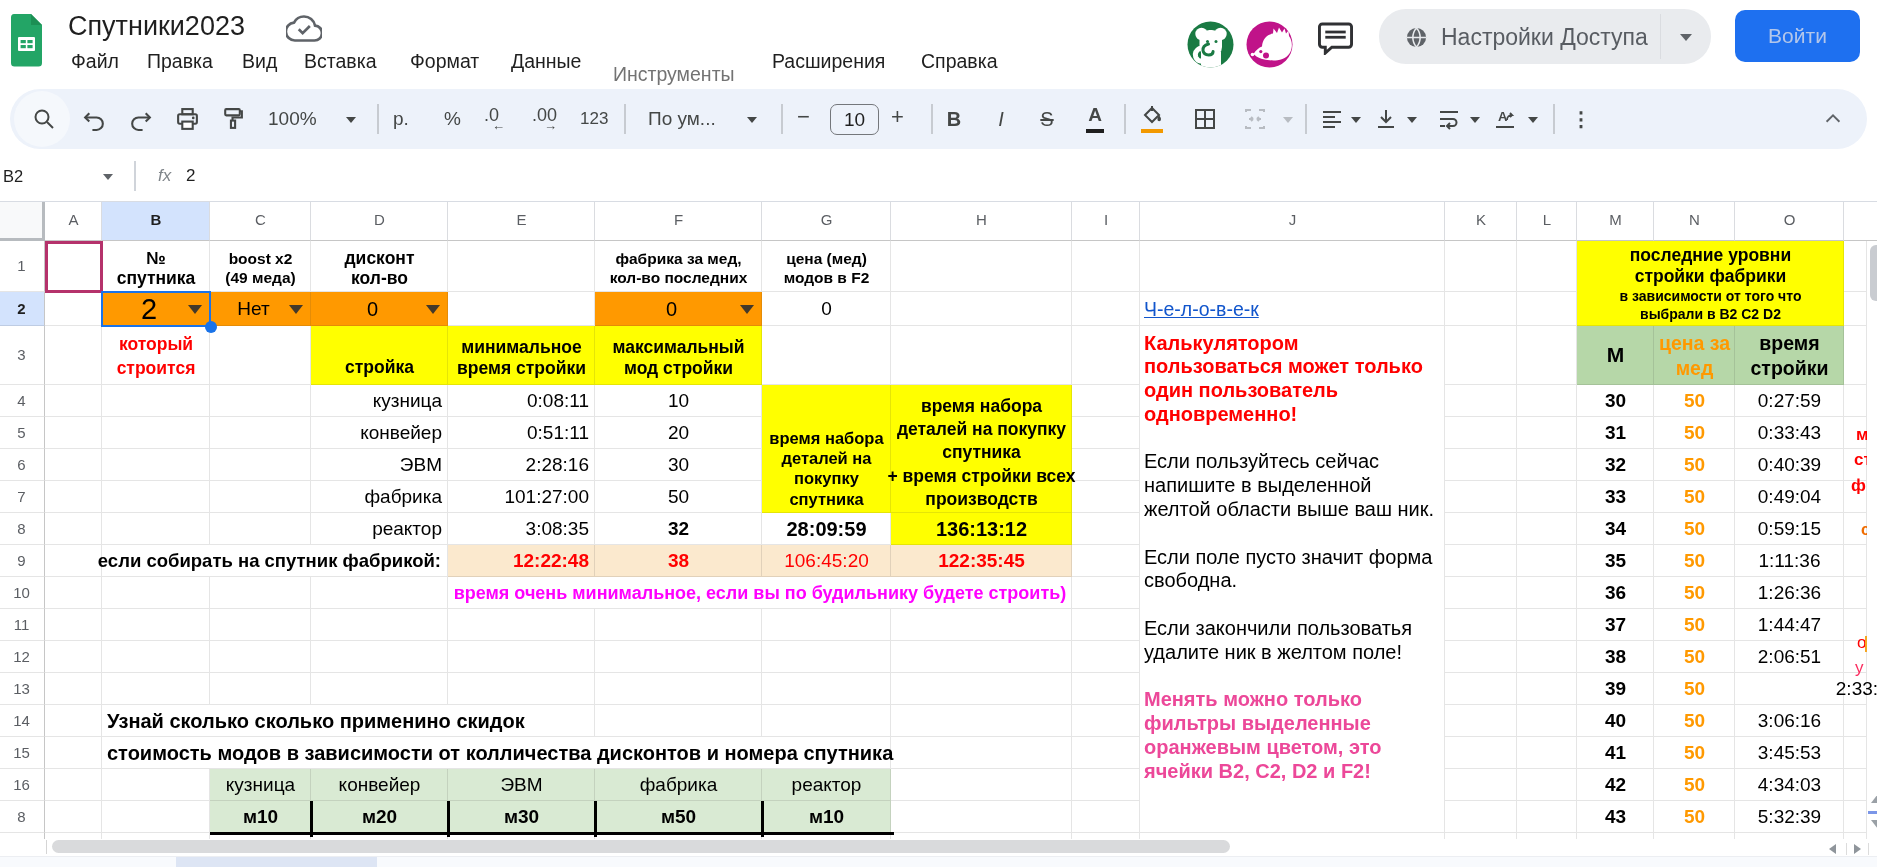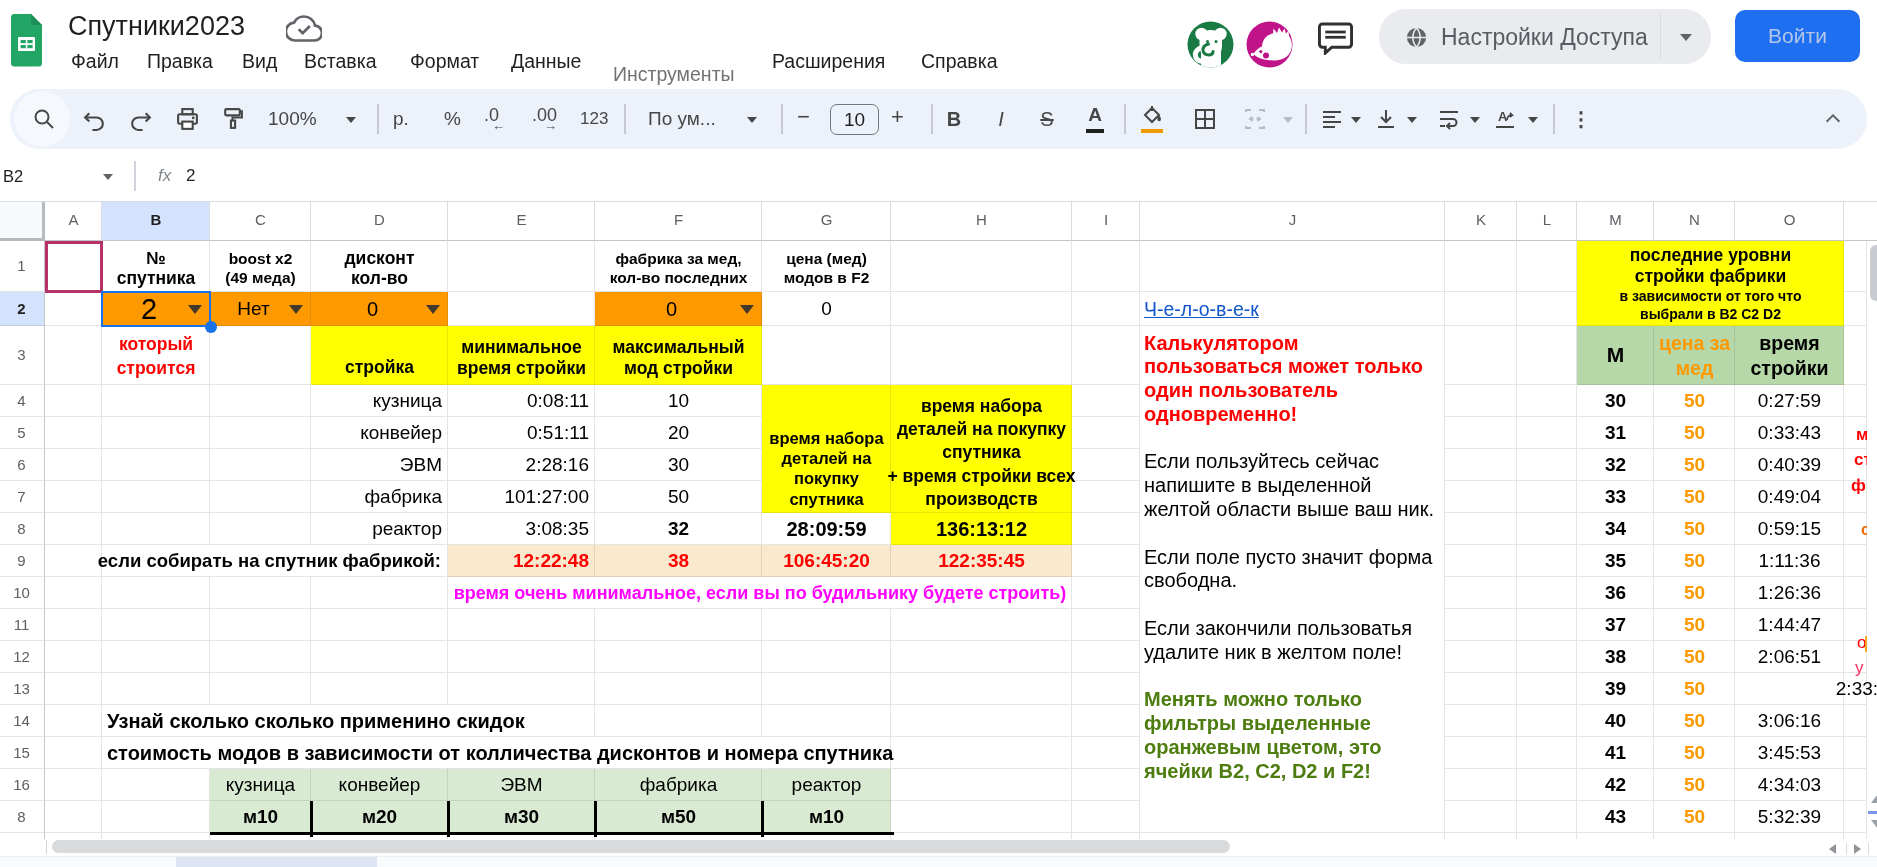--- a/index.html
+++ b/index.html
@@ -395,21 +395,21 @@
 покупку
 спутника</div>
 <div class="t bt" style="left:891px;top:385px;width:181px;height:128px;font-size:17.5px;font-weight:700;line-height:23.2px;padding-bottom:2px;white-space:pre;">время набора
 деталей на покупку
 спутника
 + время стройки всех
 производств</div>
 <div class="t r" style="left:102px;top:545px;width:346px;height:32px;font-size:18.5px;font-weight:700;padding-right:7px;white-space:nowrap;">если собирать на спутник фабрикой:</div>
 <div class="t r" style="left:448px;top:545px;width:147px;height:32px;font-size:19px;font-weight:700;color:#ff0000;padding-right:6px;">12:22:48</div>
 <div class="t" style="left:595px;top:545px;width:167px;height:32px;font-size:19px;font-weight:700;color:#ff0000;">38</div>
-<div class="t" style="left:762px;top:545px;width:129px;height:32px;font-size:19px;font-weight:700;color:#ff0000;">106:45:20</div>
+<div class="t" style="left:762px;top:545px;width:129px;height:32px;font-size:19px;font-weight:400;color:#ff0000;">106:45:20</div>
 <div class="t" style="left:891px;top:545px;width:181px;height:32px;font-size:19px;font-weight:700;color:#ff0000;">122:35:45</div>
 <div class="t" style="left:448px;top:577px;width:624px;height:32px;font-size:18px;font-weight:700;color:#ff00ff;white-space:nowrap;">время очень минимальное, если вы по будильнику будете строить)</div>
 <div class="t l" style="left:102px;top:705px;width:700px;height:32px;font-size:20px;font-weight:700;padding-left:5px;white-space:nowrap;">Узнай сколько сколько применино скидок</div>
 <div class="t l" style="left:102px;top:737px;width:900px;height:32px;font-size:20px;font-weight:700;padding-left:5px;white-space:nowrap;">стоимость модов в зависимости от колличества дисконтов и номера спутника</div>
 <div class="t" style="left:210px;top:769px;width:101px;height:32px;font-size:19px;font-weight:400;color:#000;">кузница</div>
 <div class="t" style="left:210px;top:801px;width:101px;height:32px;font-size:19px;font-weight:700;color:#000;">м10</div>
 <div class="t" style="left:311px;top:769px;width:137px;height:32px;font-size:19px;font-weight:400;color:#000;">конвейер</div>
 <div class="t" style="left:311px;top:801px;width:137px;height:32px;font-size:19px;font-weight:700;color:#000;">м20</div>
 <div class="t" style="left:448px;top:769px;width:147px;height:32px;font-size:19px;font-weight:400;color:#000;">ЭВМ</div>
 <div class="t" style="left:448px;top:801px;width:147px;height:32px;font-size:19px;font-weight:700;color:#000;">м30</div>
@@ -467,21 +467,21 @@
 Если пользуйтесь сейчас
 напишите в выделенной
 желтой области выше ваш ник.
 
 Если поле пусто значит форма
 свободна.
 
 Если закончили пользоватья
 удалите ник в желтом поле!
 
-<b style="color:#4d7c0f;">Менять можно только
+<b style="color:#ec4899;">Менять можно только
 фильтры выделенные
 оранжевым цветом, это
 ячейки B2, C2, D2 и F2!</b></div>
 <div style="left:1856px;top:423px;width:11px;height:24px;overflow:hidden;font-size:17px;font-weight:700;color:#ff0000;z-index:5;display:flex;align-items:center;">м</div>
 <div style="left:1854px;top:448px;width:13px;height:24px;overflow:hidden;font-size:17px;font-weight:700;color:#ff0000;z-index:5;display:flex;align-items:center;">ст</div>
 <div style="left:1851px;top:474px;width:16px;height:24px;overflow:hidden;font-size:17px;font-weight:700;color:#ff0000;z-index:5;display:flex;align-items:center;">ф</div>
 <div style="left:1861px;top:518px;width:6px;height:24px;overflow:hidden;font-size:16px;font-weight:700;color:#ef6c00;z-index:5;display:flex;align-items:center;">с</div>
 <div style="left:1857px;top:631px;width:10px;height:24px;overflow:hidden;font-size:17px;font-weight:400;color:#ff0000;z-index:5;display:flex;align-items:center;">о</div>
 <div style="left:1855px;top:656px;width:12px;height:24px;overflow:hidden;font-size:17px;font-weight:400;color:#fb2d5f;z-index:5;display:flex;align-items:center;">у</div>
 <div style="left:1864.5px;top:636px;width:2.5px;height:16px;background:#f5a623;z-index:5;"></div>

